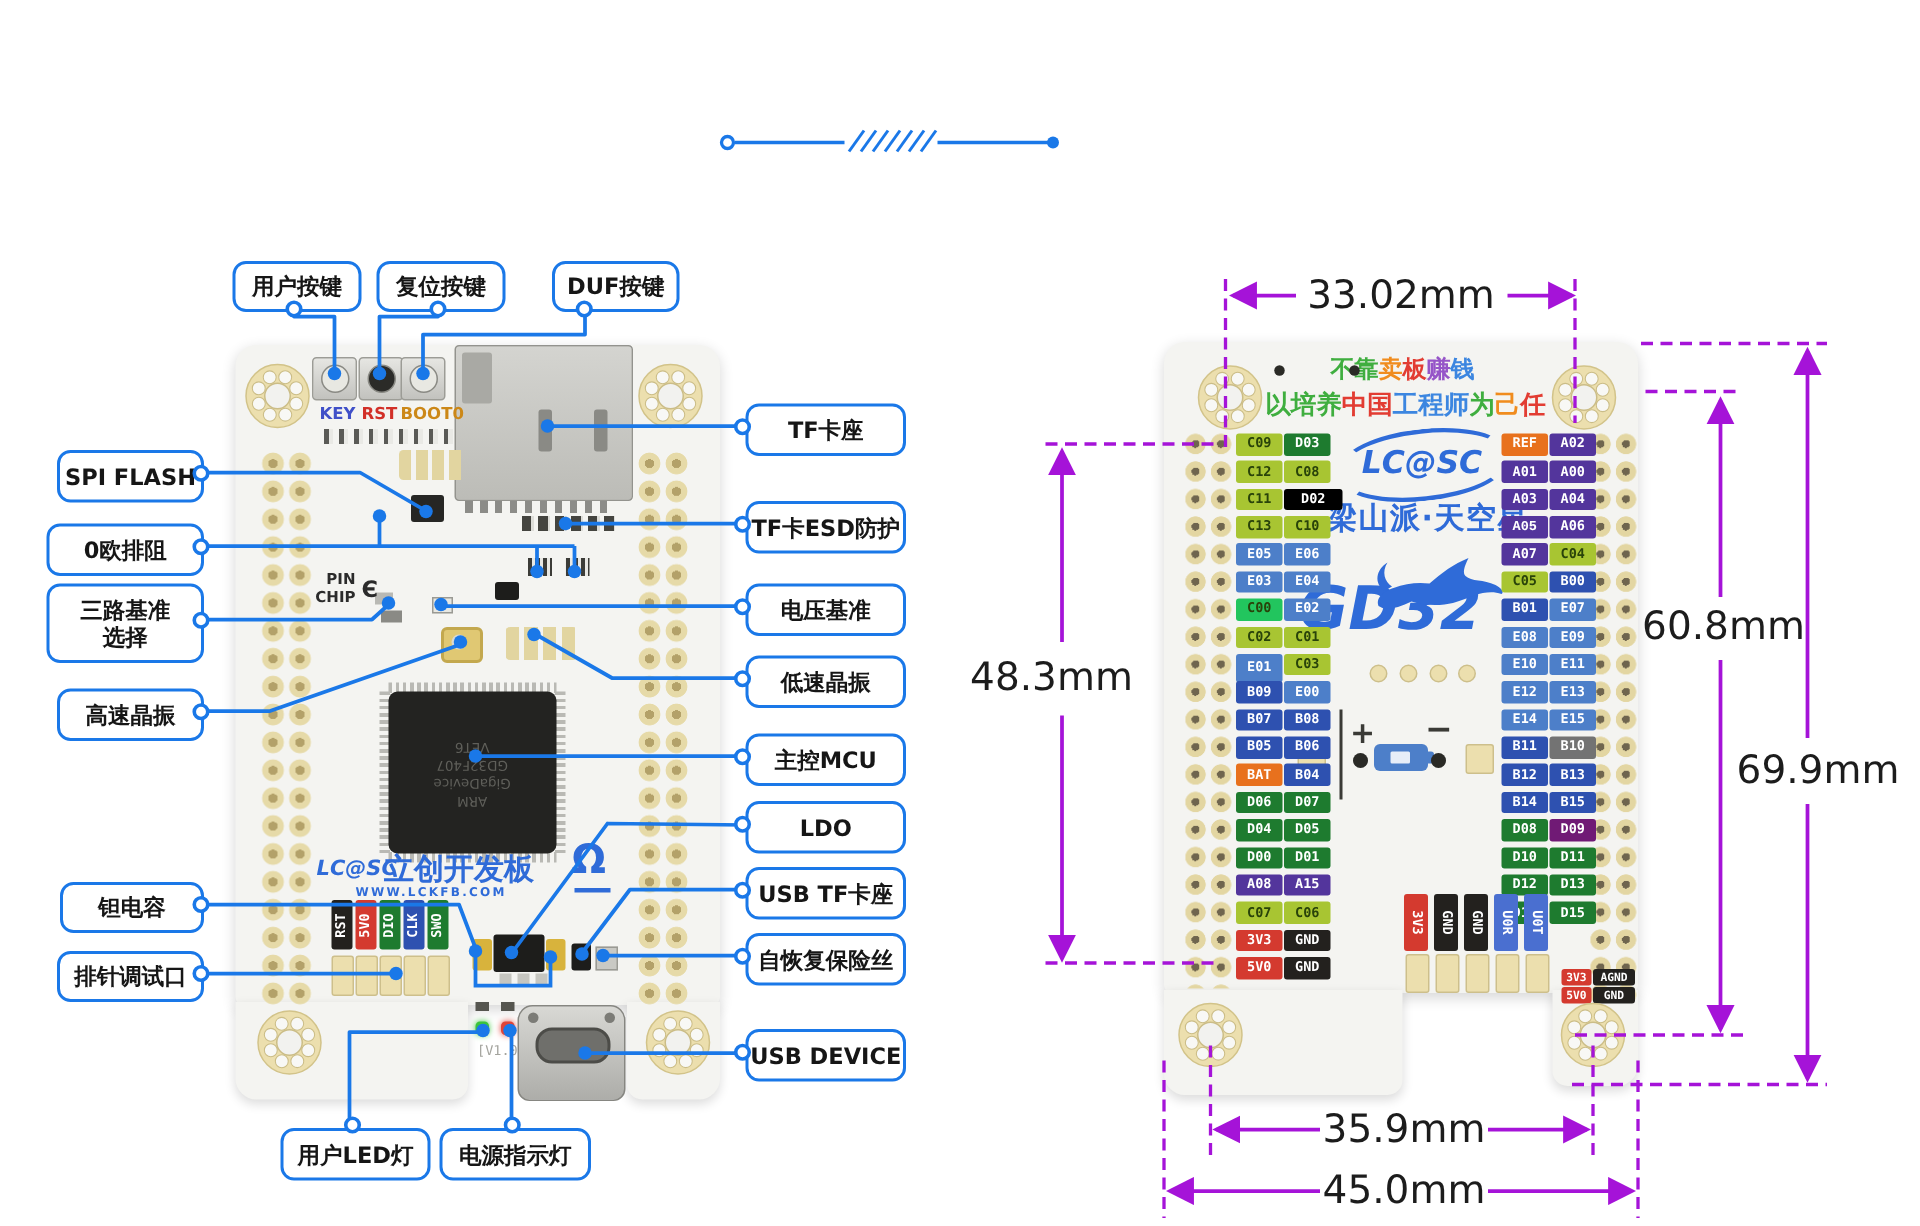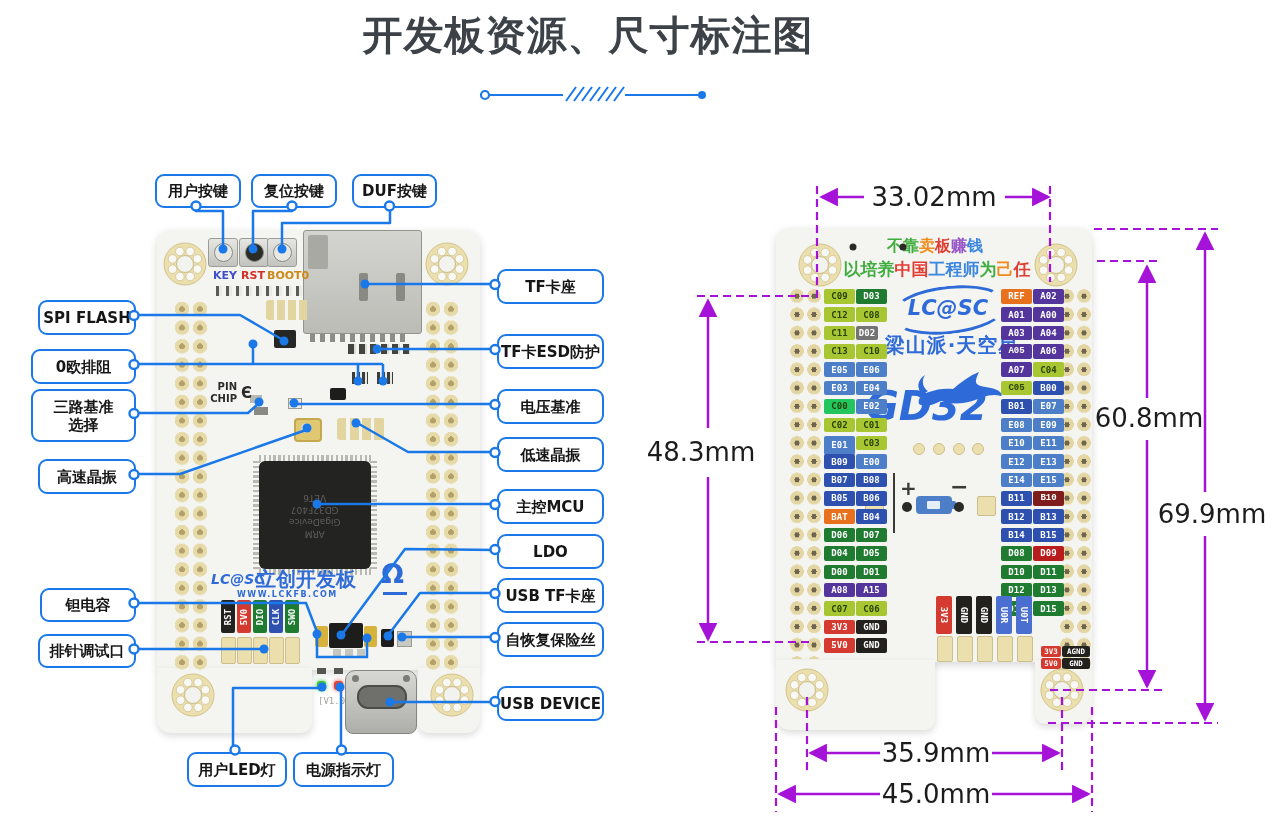--- a/index.html
+++ b/index.html
@@ -48,21 +48,20 @@
         border:2px solid #4c4c48;border-radius:11px;}
   .blue{color:var(--brand,#2f6bd8);}
   .comp{position:absolute;z-index:2;}
   svg.ov{position:absolute;left:0;top:0;z-index:6;pointer-events:none;}
 </style>
 </head>
 <body>
 
 <div class="page">
 
-  <div class="title">开发板资源、尺寸标注图</div>
 
   <div id="frontboard" class="abs" style="left:157px;top:230px;width:323px;height:503px;">
     <div class="pcb pcb-main" style="left:0;top:0;width:323px;height:440px;"></div>
     <div class="pcb tab-l" style="left:0;top:438px;width:155px;height:65px;"></div>
     <div class="pcb tab-r" style="left:261px;top:438px;width:62px;height:65px;"></div>
 
     <div class="padstrip" style="left:16px;top:70px;width:36px;height:372px;"></div>
     <div class="padstrip" style="left:267px;top:70px;width:36px;height:372px;"></div>
 
     <div class="tact" style="left:51px;top:8px;">
@@ -199,21 +198,21 @@
       <div style="position:absolute;right:-4px;top:5px;width:4px;height:8px;background:#4d7fc9;border-radius:0 2px 2px 0;"></div>
       <div style="position:absolute;left:11px;top:5px;width:13px;height:8px;background:#e8eef8;border-radius:1px;"></div>
     </div>
     <div class="goldpad" style="left:89px;top:268px;width:17px;height:18px;"></div>
     <div class="goldpad" style="left:201px;top:268px;width:17px;height:18px;"></div>
   <div class="chip dark" style="left: 48px; top: 61px; width: 31px; height: 14.5px; background: rgb(168, 197, 50);">C09</div>
       <div class="chip" style="left: 80px; top: 61px; width: 31px; height: 14.5px; background: rgb(30, 123, 47);">D03</div>
       <div class="chip dark" style="left: 48px; top: 79.37px; width: 31px; height: 14.5px; background: rgb(168, 197, 50);">C12</div>
       <div class="chip dark" style="left: 80px; top: 79.37px; width: 31px; height: 14.5px; background: rgb(168, 197, 50);">C08</div>
       <div class="chip dark" style="left: 48px; top: 97.74px; width: 31px; height: 14.5px; background: rgb(168, 197, 50);">C11</div>
-      <div class="chip" style="left: 80px; top: 97.74px; width: 22px; height: 14.5px; background: #737373;">D02</div>
+      <div class="chip" style="left: 80px; top: 97.74px; width: 39px; height: 14.5px; background: #000000;">D02</div>
       <div class="chip dark" style="left: 48px; top: 116.11px; width: 31px; height: 14.5px; background: rgb(168, 197, 50);">C13</div>
       <div class="chip dark" style="left: 80px; top: 116.11px; width: 31px; height: 14.5px; background: rgb(168, 197, 50);">C10</div>
       <div class="chip" style="left: 48px; top: 134.48px; width: 31px; height: 14.5px; background: rgb(77, 127, 201);">E05</div>
       <div class="chip" style="left: 80px; top: 134.48px; width: 31px; height: 14.5px; background: rgb(77, 127, 201);">E06</div>
       <div class="chip" style="left: 48px; top: 152.85px; width: 31px; height: 14.5px; background: rgb(77, 127, 201);">E03</div>
       <div class="chip" style="left: 80px; top: 152.85px; width: 31px; height: 14.5px; background: rgb(77, 127, 201);">E04</div>
       <div class="chip dark" style="left: 48px; top: 171.22px; width: 31px; height: 14.5px; background: #22c55e;">C00</div>
       <div class="chip" style="left: 80px; top: 171.22px; width: 31px; height: 14.5px; background: rgb(77, 127, 201);">E02</div>
       <div class="chip dark" style="left: 48px; top: 189.59px; width: 31px; height: 14.5px; background: rgb(168, 197, 50);">C02</div>
       <div class="chip dark" style="left: 80px; top: 189.59px; width: 31px; height: 14.5px; background: rgb(168, 197, 50);">C01</div>
@@ -244,40 +243,40 @@
       <div class="chip" style="left: 225px; top: 61px; width: 31px; height: 14.5px; background: rgb(232, 113, 29);">REF</div>
       <div class="chip" style="left: 257px; top: 61px; width: 31px; height: 14.5px; background: rgb(83, 53, 156);">A02</div>
       <div class="chip" style="left: 225px; top: 79.37px; width: 31px; height: 14.5px; background: rgb(83, 53, 156);">A01</div>
       <div class="chip" style="left: 257px; top: 79.37px; width: 31px; height: 14.5px; background: rgb(83, 53, 156);">A00</div>
       <div class="chip" style="left: 225px; top: 97.74px; width: 31px; height: 14.5px; background: rgb(83, 53, 156);">A03</div>
       <div class="chip" style="left: 257px; top: 97.74px; width: 31px; height: 14.5px; background: rgb(83, 53, 156);">A04</div>
       <div class="chip" style="left: 225px; top: 116.11px; width: 31px; height: 14.5px; background: rgb(83, 53, 156); font-family: Liberation Mono, monospace;">A05</div>
       <div class="chip" style="left: 257px; top: 116.11px; width: 31px; height: 14.5px; background: rgb(83, 53, 156);">A06</div>
       <div class="chip" style="left: 225px; top: 134.48px; width: 31px; height: 14.5px; background: rgb(83, 53, 156);">A07</div>
       <div class="chip dark" style="left: 257px; top: 134.48px; width: 31px; height: 14.5px; background: rgb(168, 197, 50);">C04</div>
-      <div class="chip dark" style="left: 225px; top: 152.85px; width: 31px; height: 14.5px; background: rgb(168, 197, 50); font-family: Liberation Mono, monospace;">C05</div>
+      <div class="chip dark" style="left: 225px; top: 152.85px; width: 31px; height: 14.5px; background: rgb(168, 197, 50);">C05</div>
       <div class="chip" style="left: 257px; top: 152.85px; width: 31px; height: 14.5px; background: rgb(46, 81, 176);">B00</div>
       <div class="chip" style="left: 225px; top: 171.22px; width: 31px; height: 14.5px; background: rgb(46, 81, 176);">B01</div>
       <div class="chip" style="left: 257px; top: 171.22px; width: 31px; height: 14.5px; background: rgb(77, 127, 201);">E07</div>
       <div class="chip" style="left: 225px; top: 189.59px; width: 31px; height: 14.5px; background: rgb(77, 127, 201);">E08</div>
       <div class="chip" style="left: 257px; top: 189.59px; width: 31px; height: 14.5px; background: rgb(77, 127, 201);">E09</div>
       <div class="chip" style="left: 225px; top: 207.96px; width: 31px; height: 14.5px; background: rgb(77, 127, 201);">E10</div>
       <div class="chip" style="left: 257px; top: 207.96px; width: 31px; height: 14.5px; background: rgb(77, 127, 201);">E11</div>
       <div class="chip" style="left: 225px; top: 226.33px; width: 31px; height: 14.5px; background: rgb(77, 127, 201);">E12</div>
       <div class="chip" style="left: 257px; top: 226.33px; width: 31px; height: 14.5px; background: rgb(77, 127, 201);">E13</div>
       <div class="chip" style="left: 225px; top: 244.7px; width: 31px; height: 14.5px; background: rgb(77, 127, 201);">E14</div>
       <div class="chip" style="left: 257px; top: 244.7px; width: 31px; height: 14.5px; background: rgb(77, 127, 201);">E15</div>
       <div class="chip" style="left: 225px; top: 263.07px; width: 31px; height: 14.5px; background: rgb(46, 81, 176);">B11</div>
-      <div class="chip" style="left: 257px; top: 263.07px; width: 31px; height: 14.5px; background: #7f1d1d; font-family: Liberation Mono, monospace;">B10</div>
+      <div class="chip" style="left: 257px; top: 263.07px; width: 31px; height: 14.5px; background: #737373;">B10</div>
       <div class="chip" style="left: 225px; top: 281.44px; width: 31px; height: 14.5px; background: rgb(46, 81, 176);">B12</div>
       <div class="chip" style="left: 257px; top: 281.44px; width: 31px; height: 14.5px; background: rgb(46, 81, 176); text-align: center;">B13</div>
       <div class="chip" style="left: 225px; top: 299.81px; width: 31px; height: 14.5px; background: rgb(46, 81, 176);">B14</div>
       <div class="chip" style="left: 257px; top: 299.81px; width: 31px; height: 14.5px; background: rgb(46, 81, 176);">B15</div>
       <div class="chip" style="left: 225px; top: 318.18px; width: 31px; height: 14.5px; background: rgb(30, 123, 47);">D08</div>
-      <div class="chip" style="left: 257px; top: 318.18px; width: 31px; height: 14.5px; background: #b91c1c; text-align: center;">D09</div>
+      <div class="chip" style="left: 257px; top: 318.18px; width: 31px; height: 14.5px; background: #701a75; text-align: center;">D09</div>
       <div class="chip" style="left: 225px; top: 336.55px; width: 31px; height: 14.5px; background: rgb(30, 123, 47);">D10</div>
       <div class="chip" style="left: 257px; top: 336.55px; width: 31px; height: 14.5px; background: rgb(30, 123, 47);">D11</div>
       <div class="chip" style="left: 225px; top: 354.92px; width: 31px; height: 14.5px; background: rgb(30, 123, 47);">D12</div>
       <div class="chip" style="left: 257px; top: 354.92px; width: 31px; height: 14.5px; background: rgb(30, 123, 47);">D13</div>
       <div class="chip" style="left: 225px; top: 373.29px; width: 31px; height: 14.5px; background: rgb(30, 123, 47);">D14</div>
       <div class="chip" style="left: 257px; top: 373.29px; width: 31px; height: 14.5px; background: rgb(30, 123, 47);">D15</div>
       <div class="vchip" style="left: 160px; top: 368px; width: 16px; height: 38px; background: rgb(212, 58, 47);">
         <span>3V3</span>
       </div>
       <div class="goldpad" style="left: 161px; top: 408px; width: 14px; height: 24px;"></div>
@@ -299,21 +298,21 @@
       <div class="goldpad" style="left: 241px; top: 408px; width: 14px; height: 24px;"></div>
       <div class="chip" style="left: 265px; top: 418px; width: 20px; height: 11px; background: rgb(212, 58, 47); font-size: 7.5px;">3V3</div>
       <div class="chip" style="left: 286px; top: 418px; width: 28px; height: 11px; background: rgb(35, 33, 30); font-size: 7.5px;">AGND</div>
       <div class="chip" style="left: 265px; top: 430px; width: 20px; height: 11px; background: rgb(212, 58, 47); font-size: 7.5px;">5V0</div>
       <div class="chip" style="left: 286px; top: 430px; width: 28px; height: 11px; background: rgb(35, 33, 30); font-size: 7.5px;">GND</div>
     </div>
 
   <div id="callouts">
       <div class="callout" style="left: 155px; top: 174px; width: 82px; height: 30px;">用户按键</div>
       <div class="callout" style="left: 251px; top: 174px; width: 82px; height: 30px;">复位按键</div>
-      <div class="callout" style="left: 352px; top: 174px; width: 81px; height: 30px;">DUF按键</div>
+      <div class="callout" style="left: 368px; top: 174px; width: 81px; height: 30px;">DUF按键</div>
       <div class="callout" style="left: 38px; top: 300px; width: 94px; height: 31px;">SPI FLASH</div>
       <div class="callout" style="left: 31px; top: 349px; width: 101px; height: 31px;">0欧排阻</div>
       <div class="callout" style="left: 31px; top: 389px; width: 101px; height: 49px;">三路基准
 选择</div>
       <div class="callout" style="left: 38px; top: 459px; width: 94px; height: 31px;">高速晶振</div>
       <div class="callout" style="left: 40px; top: 588px; width: 92px; height: 30px;">钽电容</div>
       <div class="callout" style="left: 38px; top: 634px; width: 94px; height: 30px;">排针调试口</div>
       <div class="callout" style="left: 497px; top: 269px; width: 103px; height: 31px;">TF卡座</div>
       <div class="callout" style="left: 497px; top: 334px; width: 103px; height: 31px;">TF卡ESD防护</div>
       <div class="callout" style="left: 497px; top: 389px; width: 103px; height: 31px;">电压基准</div>

